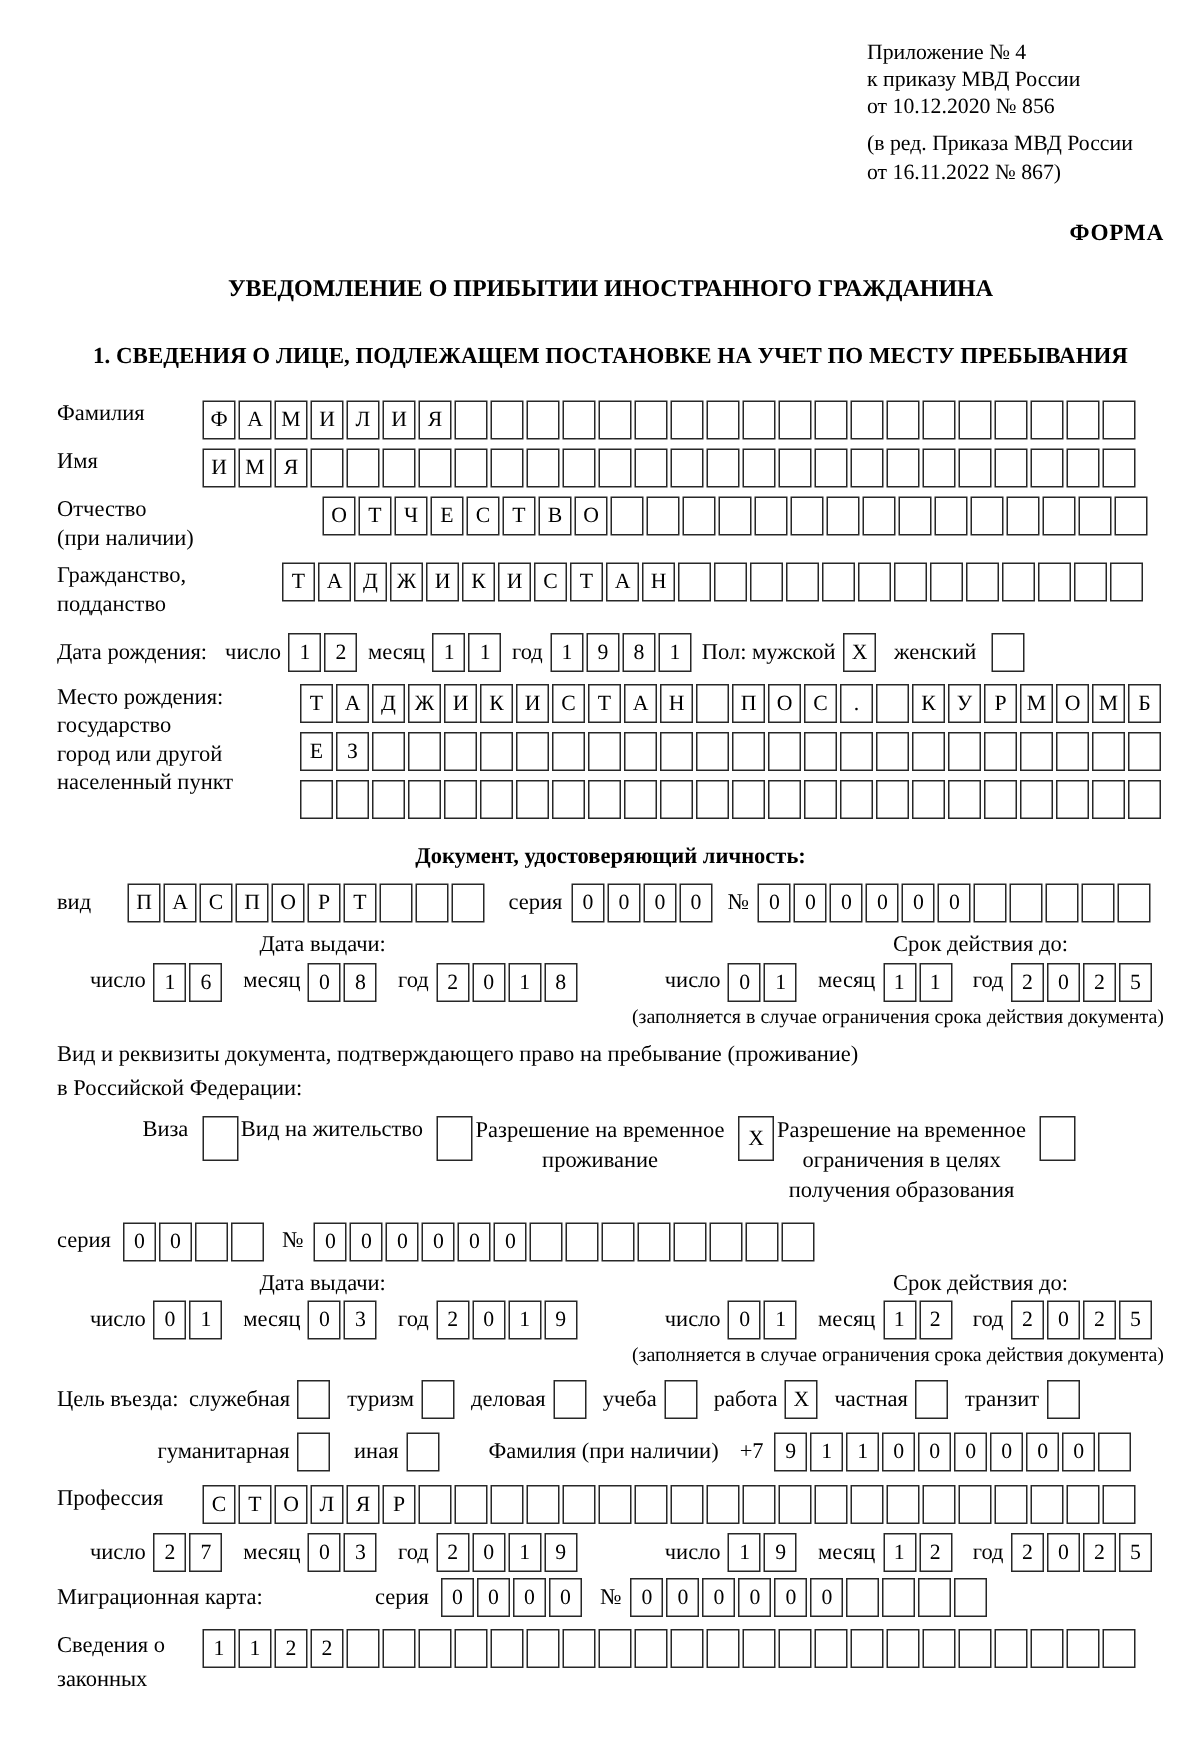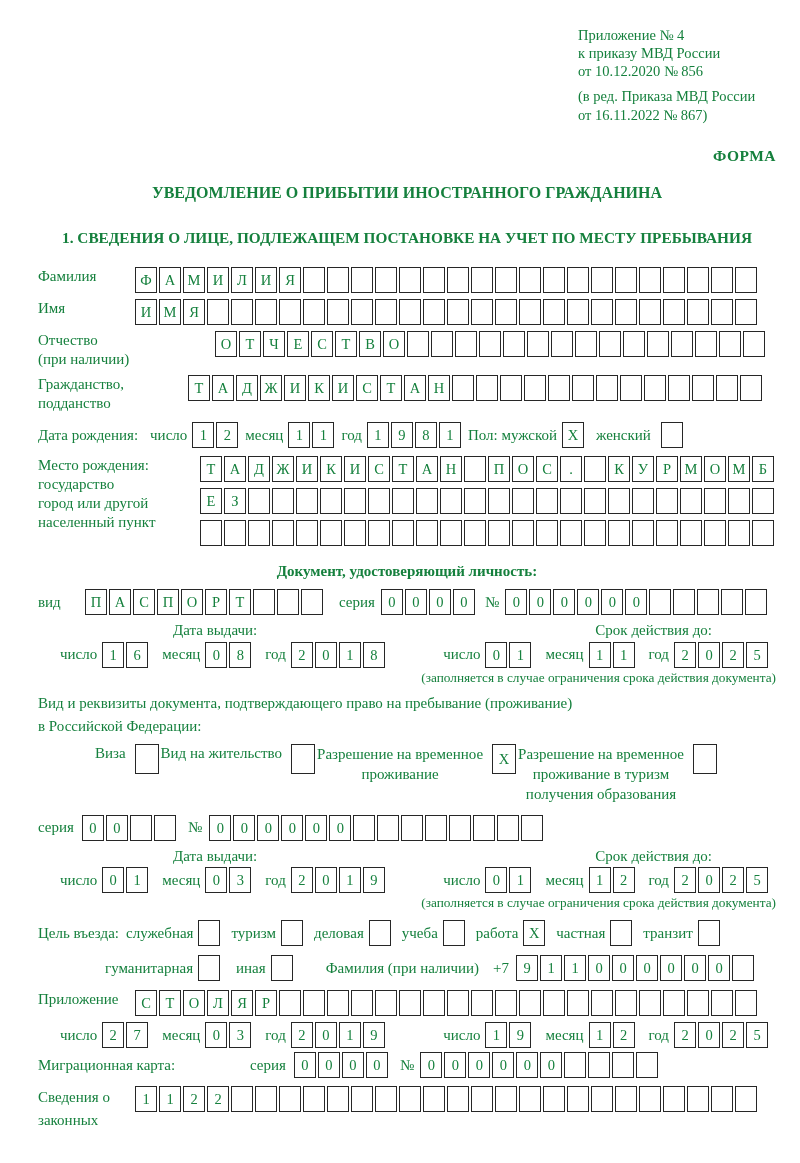--- a/index.html
+++ b/index.html
@@ -1,18 +1,18 @@
 <!DOCTYPE html>
 <html><head>
 <meta charset="utf-8">
 <style>
   html,body{margin:0;padding:0;background:#fff;}
   .page{
     width:800px;height:1163px;box-sizing:border-box;
-    padding:26px 24px 14px 38px;background:#ffffff;color:#15803d;
+    padding:26px 24px 14px 38px;background:#ffffff;color:#000000;
     font-family:"Liberation Serif","DejaVu Serif",serif;font-size:15px;line-height:1.25;
     overflow:hidden;position:relative;
   }
   .appx{margin-left:540px;font-size:14.5px;}
   .appx div{white-space:nowrap;}
   .appx .gap{margin-top:7px;}
   .forma{text-align:right;font-weight:bold;margin-top:22px;letter-spacing:.5px;font-size:15.5px;}
   .title{text-align:center;font-weight:bold;font-size:16px;margin-top:16px;line-height:1.45;}
   .uline{display:inline-block;width:55px;border-bottom:2.2px solid #3a3a3a;height:12px;margin-left:10px;}
   .sec{text-align:center;font-weight:bold;font-size:15.3px;margin:24px 0 20px;}
@@ -430,21 +430,21 @@
     <span class="opt">
       <span class="optlbl">
         <div>Разрешение на временное</div>
         <div>проживание</div>
       </span>
       <span class="cb cb-lg">X</span>
     </span>
     <span class="opt">
       <span class="optlbl">
         <div>Разрешение на временное</div>
-        <div>проживание в туризм</div>
+        <div>ограничения в целях</div>
         <div>получения образования</div>
       </span>
       <span class="cb cb-lg"></span>
     </span>
   </div>
 
   <div class="frow center">
     <span style="margin-right:8px;">серия</span>
     <span class="cells" style="margin-right:10px;">
         <span class="cb">0</span>
@@ -567,21 +567,21 @@
         <span class="cb">0</span>
         <span class="cb">0</span>
         <span class="cb">0</span>
         <span class="cb">0</span>
         <span class="cb">0</span>
         <span class="cb"></span>
       </span>
   </div>
 
   <div class="frow">
-    <span class="lbl w-a">Приложение</span>
+    <span class="lbl w-a">Профессия</span>
     <span class="cells">
         <span class="cb">С</span>
         <span class="cb">Т</span>
         <span class="cb">О</span>
         <span class="cb">Л</span>
         <span class="cb">Я</span>
         <span class="cb">Р</span>
         <span class="cb"></span>
         <span class="cb"></span>
         <span class="cb"></span>

